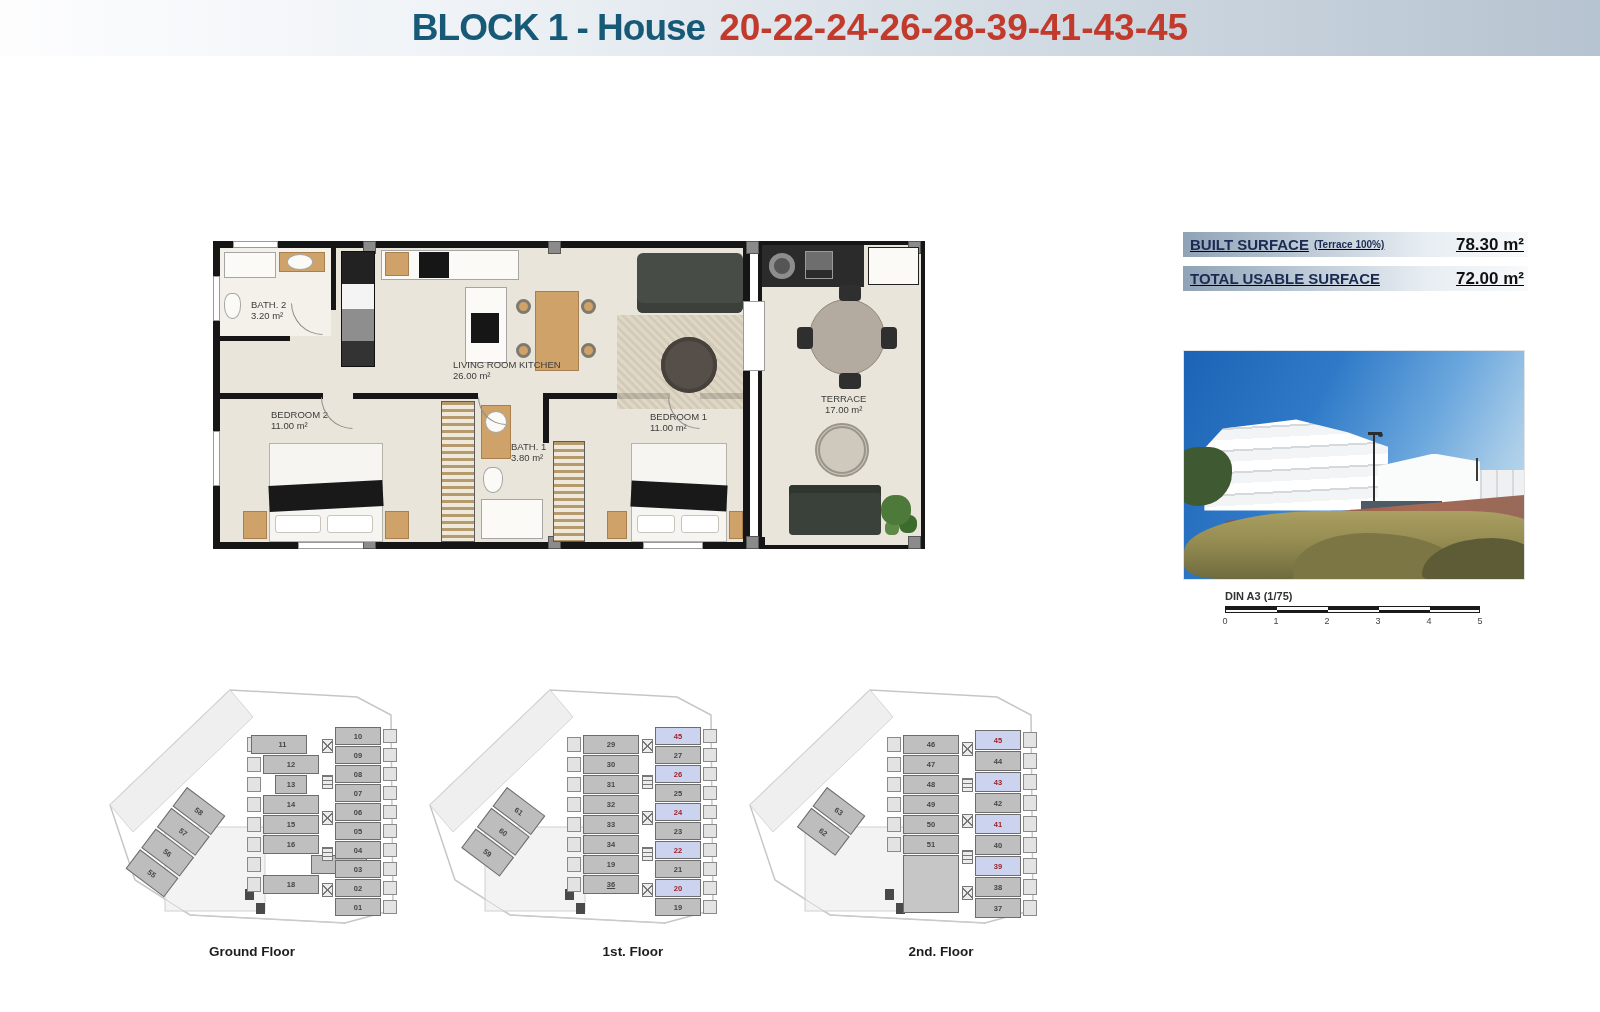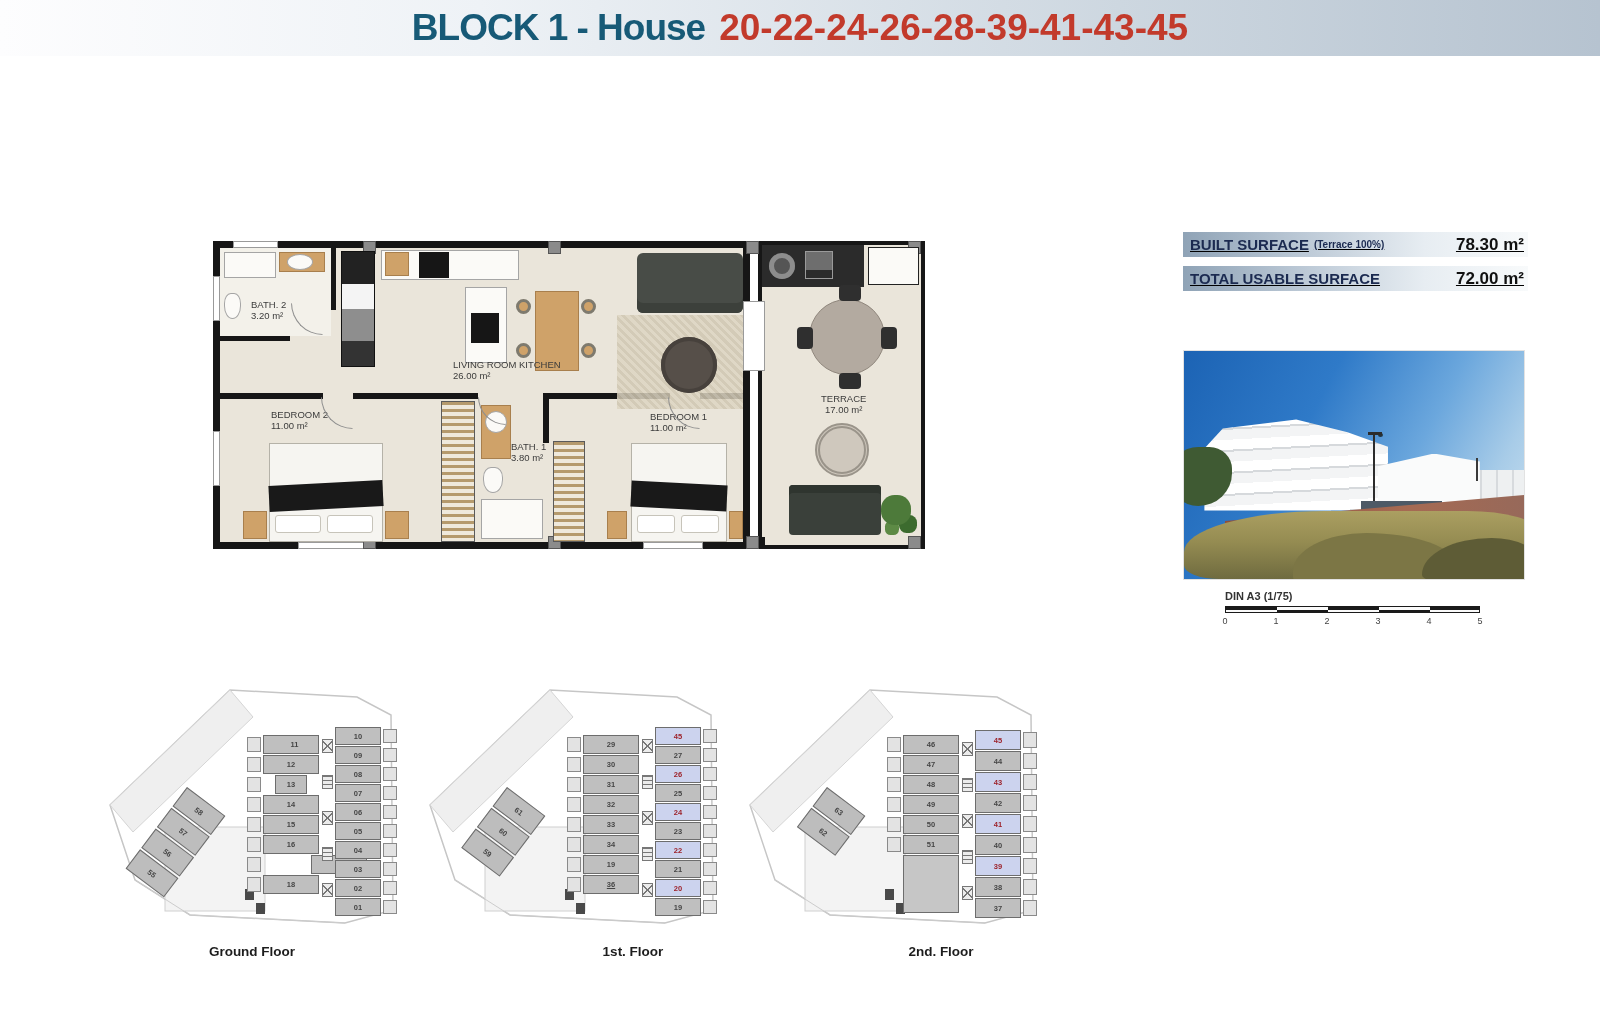--- a/index.html
+++ b/index.html
@@ -249,21 +249,21 @@
   <div class="mp" id="mp-0" style="left:95px;">
       <svg width="310" height="265" viewBox="0 0 310 265">
         <polygon points="15,130 135,15 262,22 296,40 298,235 250,248 95,240 40,205" fill="none" stroke="#c6c6c6" stroke-width="1.5"></polygon>
         <polygon points="15,130 135,15 158,42 38,157" fill="#efefef" stroke="#d5d5d5"></polygon>
         <rect x="70" y="152" width="100" height="84" fill="#f3f3f3" stroke="#d0d0d0"></rect>
         <rect x="150" y="214" width="9" height="11" fill="#494949"></rect>
         <rect x="161" y="228" width="9" height="11" fill="#494949"></rect>
         <polyline points="40,205 95,240 250,248" fill="none" stroke="#cccccc"></polyline>
       </svg>
       <div class="uside" style="left: 152px; top: 62px; width: 14px; height: 15px;"></div>
-      <div class="ucell" style="left: 168px; top: 60px; width: 56px; height: 19px; padding-left: 7px;">11</div>
+      <div class="ucell" style="left: 156px; top: 60px; width: 56px; height: 19px; padding-left: 7px;">11</div>
       <div class="uside" style="left: 152px; top: 82px; width: 14px; height: 15px;"></div>
       <div class="ucell" style="left: 168px; top: 80px; width: 56px; height: 19px;">12</div>
       <div class="uside" style="left: 152px; top: 102px; width: 14px; height: 15px;"></div>
       <div class="ucell" style="left: 180px; top: 100px; width: 32px; height: 19px;">13</div>
       <div class="uside" style="left: 152px; top: 122px; width: 14px; height: 15px;"></div>
       <div class="ucell" style="left: 168px; top: 120px; width: 56px; height: 19px;">14</div>
       <div class="uside" style="left: 152px; top: 142px; width: 14px; height: 15px;"></div>
       <div class="ucell" style="left: 168px; top: 140px; width: 56px; height: 19px;">15</div>
       <div class="uside" style="left: 152px; top: 162px; width: 14px; height: 15px;"></div>
       <div class="ucell" style="left: 168px; top: 160px; width: 56px; height: 19px;">16</div>

